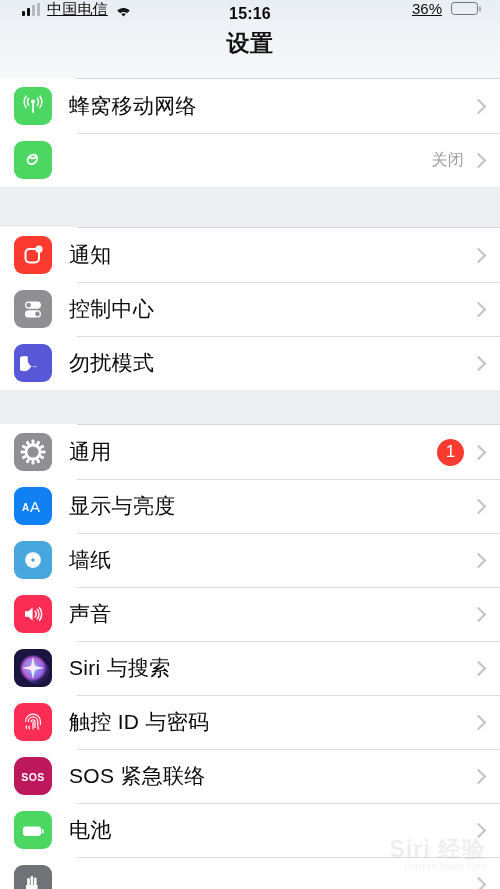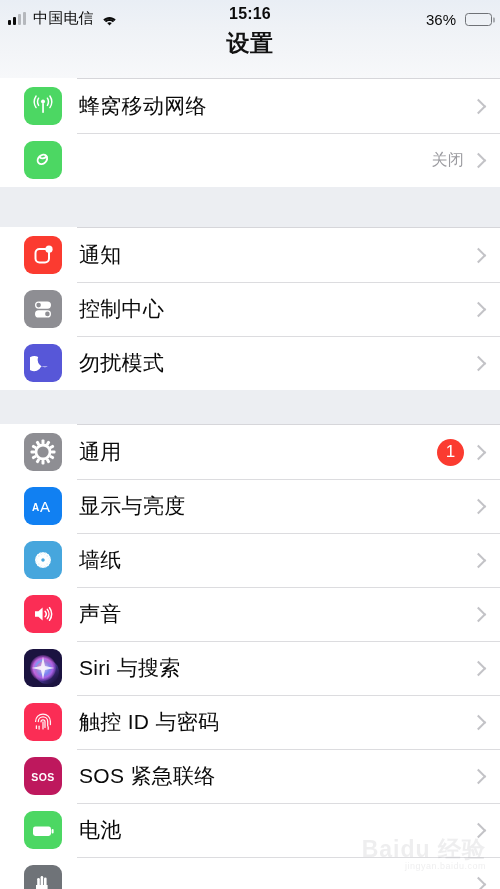--- a/index.html
+++ b/index.html
@@ -15,25 +15,26 @@
     background: #eceef2;
     overflow: hidden;
   }
 
   
   .statusbar {
     position: relative;
     height: 28px;
     background: linear-gradient(180deg, #e9eef5 0%, #eff2f6 100%);
     display: flex;
-    align-items: flex-end;
-    padding: 0 8px;
+    align-items: flex-start;
+    padding: 0 22px;
     font-size: 17px;
     font-weight: 600;
     color: #0b0b0b;
+    text-decoration: underline;
   }
   .sb-left { display: flex; align-items: center; gap: 7px; }
   .signal { display: flex; align-items: flex-end; gap: 2px; height: 12px; }
   .signal i { display: block; width: 3px; background: #0b0b0b; border-radius: 1px; }
   .signal i:nth-child(1) { height: 5px; }
   .signal i:nth-child(2) { height: 8px; }
   .signal i:nth-child(3) { height: 11px; background: #b5b8bd; }
   .signal i:nth-child(4) { height: 13px; background: #b5b8bd; }
   .carrier { font-size: 15px; font-weight: 500; letter-spacing: 0.2px; }
   .wifi { width: 17px; height: 13px; position: relative; }
@@ -75,21 +76,21 @@
   .group { background: #ffffff; }
   .group-top-line { height: 1px; background: #d6d6da; margin-left: 77px; }
   .gap { height: 40px; background: #eceef2; }
   .gap.small { height: 34px; }
 
   .row {
     position: relative;
     height: 54px;
     background: #fff;
     display: flex; align-items: center;
-    padding-left: 24px;
+    padding-left: 14px;
   }
   .row + .row::before {
     content: ""; position: absolute; left: 77px; right: 0; top: 0;
     height: 1px; background: #dcdcdf;
   }
   .icon {
     width: 38px; height: 38px;
     border-radius: 9px;
     flex: none;
     position: relative;
@@ -414,16 +415,16 @@
           </span>
           <span class="label"></span>
           <span class="right">
             <span class="chev"></span>
           </span>
         </div>
       </div>
     </div>
 
   <div class="watermark">
-    <span>Baidu 经验</span>
+    <span>Siri 经验</span>
     <small>jingyan.baidu.com</small>
   </div>
 </div>
 
 </body></html>

